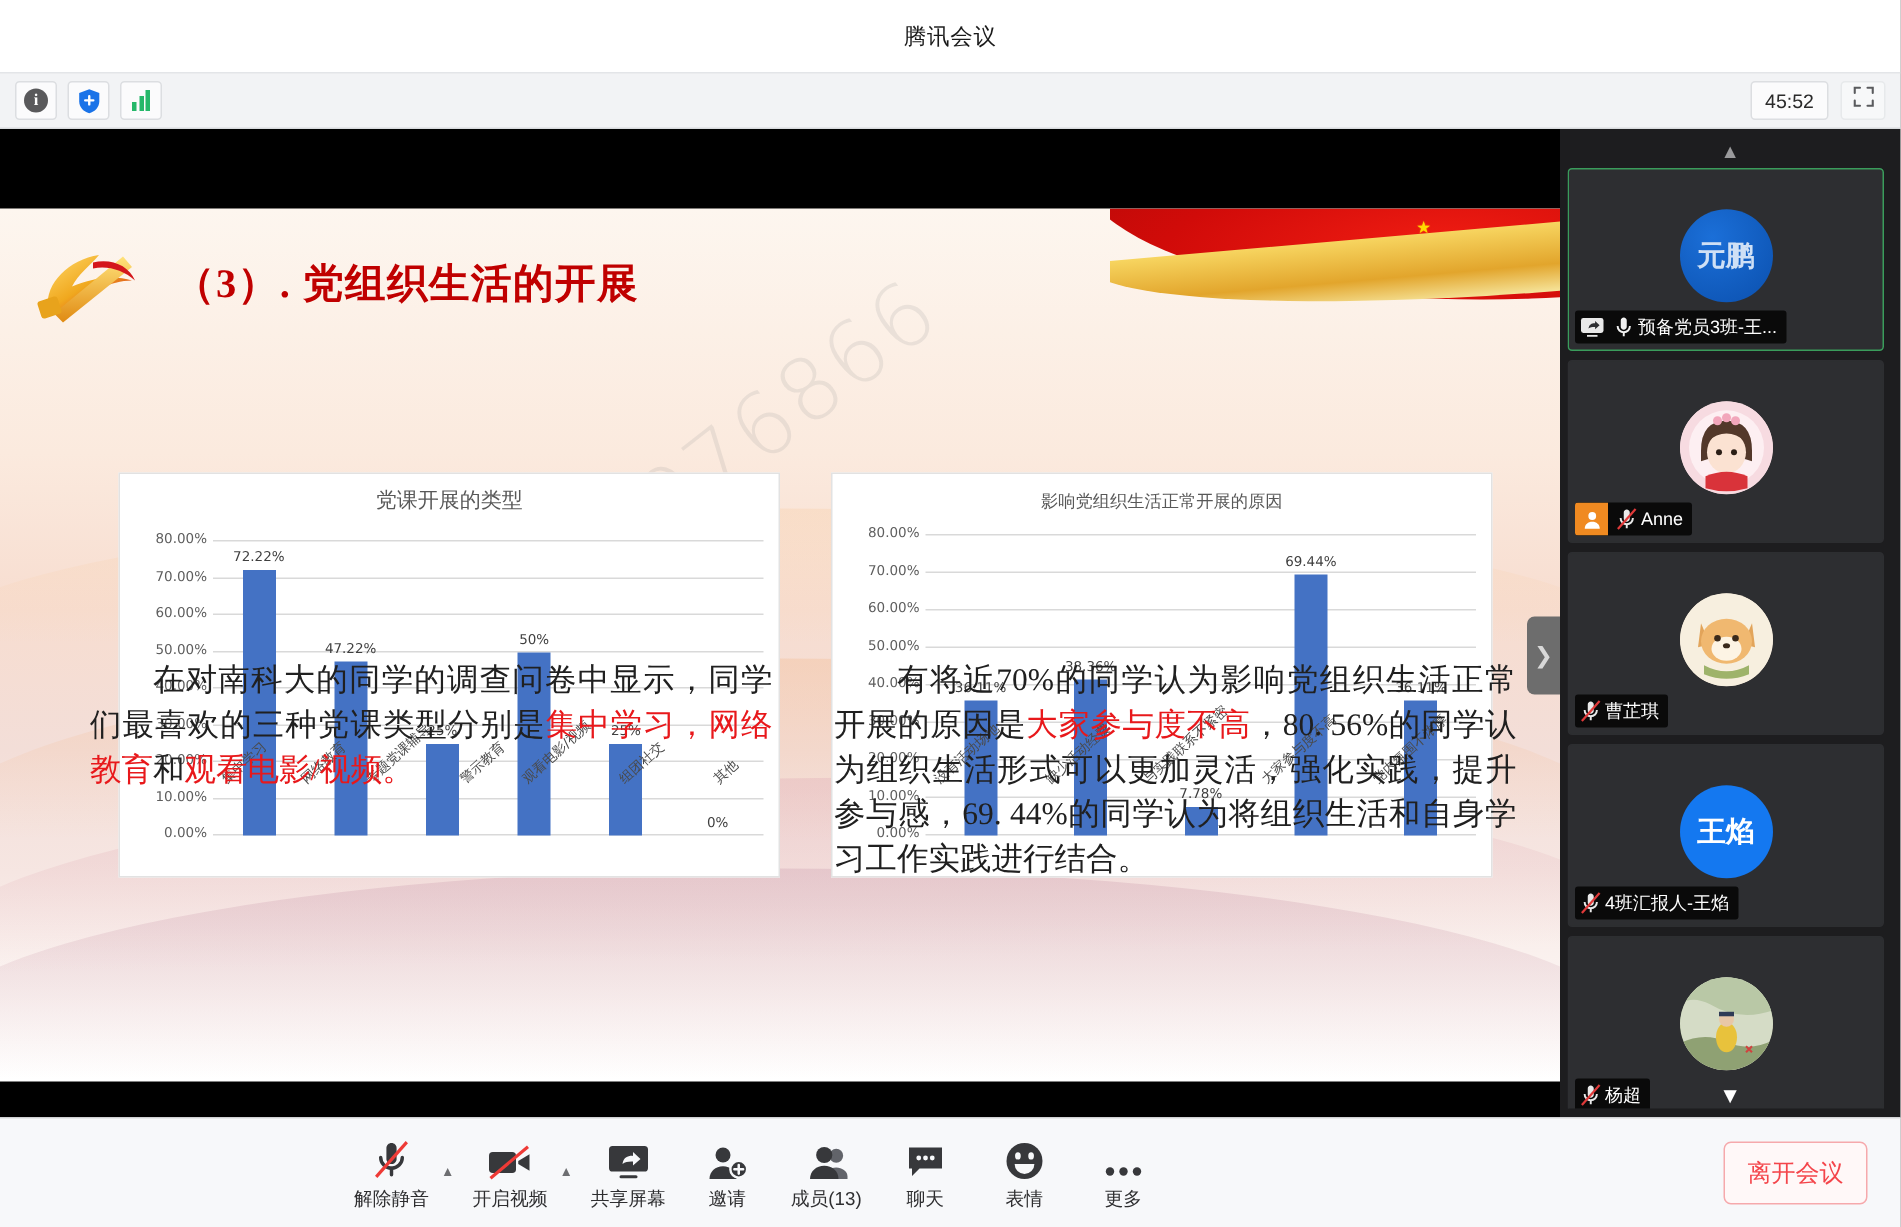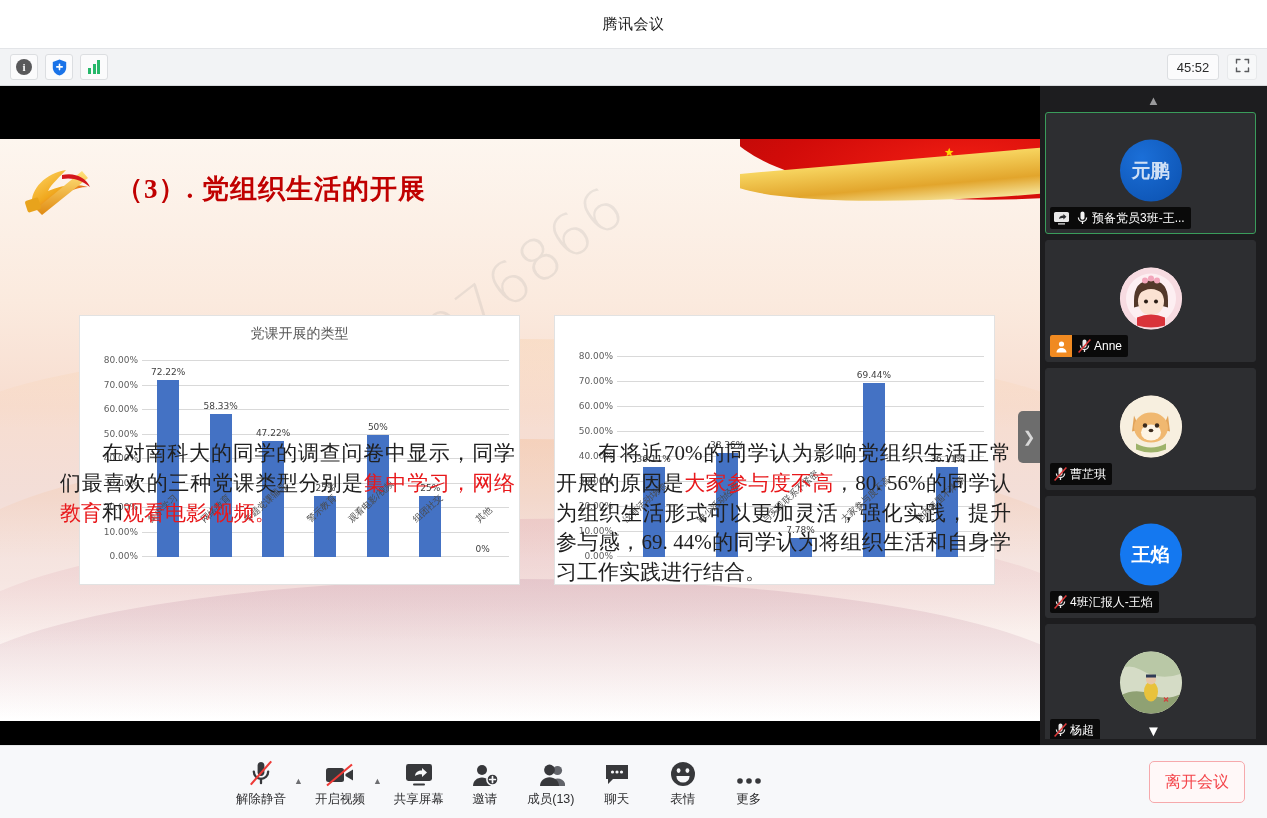--- a/index.html
+++ b/index.html
@@ -333,24 +333,20 @@
               <div class="gline" style="top: 153px;"></div>
               <div class="gline" style="top: 177.5px;"></div>
               <div class="gline" style="top: 202px;"></div>
             </div>
           <div class="bars" id="l-bars" style="height: 203px; align-items: center;">
               <div class="bcol">
                 <div class="bar" style="height: 176.939px; background: rgb(68, 114, 196);"></div>
                 <div class="bval" style="bottom: 179.939px;">72.22%</div>
               </div>
               <div class="bcol">
-                <div class="bar" style="height: 142.909px; background: rgb(68, 114, 196);"></div>
-                <div class="bval" style="bottom: 145.909px;">58.33%</div>
-              </div>
-              <div class="bcol">
                 <div class="bar" style="height: 115.689px; background: rgb(68, 114, 196);"></div>
                 <div class="bval" style="bottom: 118.689px;">47.22%</div>
               </div>
               <div class="bcol">
                 <div class="bar" style="height: 61.25px; background: rgb(68, 114, 196);"></div>
                 <div class="bval" style="bottom: 64.25px;">25%</div>
               </div>
               <div class="bcol">
                 <div class="bar" style="height: 122.5px; background: rgb(68, 114, 196);"></div>
                 <div class="bval" style="bottom: 125.5px;">50%</div>
@@ -384,20 +380,21 @@
             <div class="xl">
               <span>组团社交</span>
             </div>
             <div class="xl">
               <span>其他</span>
             </div>
           </div>
       </div>
 
       <div class="chartbox right">
+        <div class="ch-title small">影响党组织生活正常开展的原因</div>
         <div class="plot right">
           <div class="yaxis" id="r-yaxis">
               <div class="ytick" style="top: 6px;">80.00%</div>
               <div class="ytick" style="top: 31px;">70.00%</div>
               <div class="ytick" style="top: 56px;">60.00%</div>
               <div class="ytick" style="top: 81px;">50.00%</div>
               <div class="ytick" style="top: 106px;">40.00%</div>
               <div class="ytick" style="top: 131px;">30.00%</div>
               <div class="ytick" style="top: 156px;">20.00%</div>
               <div class="ytick" style="top: 181px;">10.00%</div>

